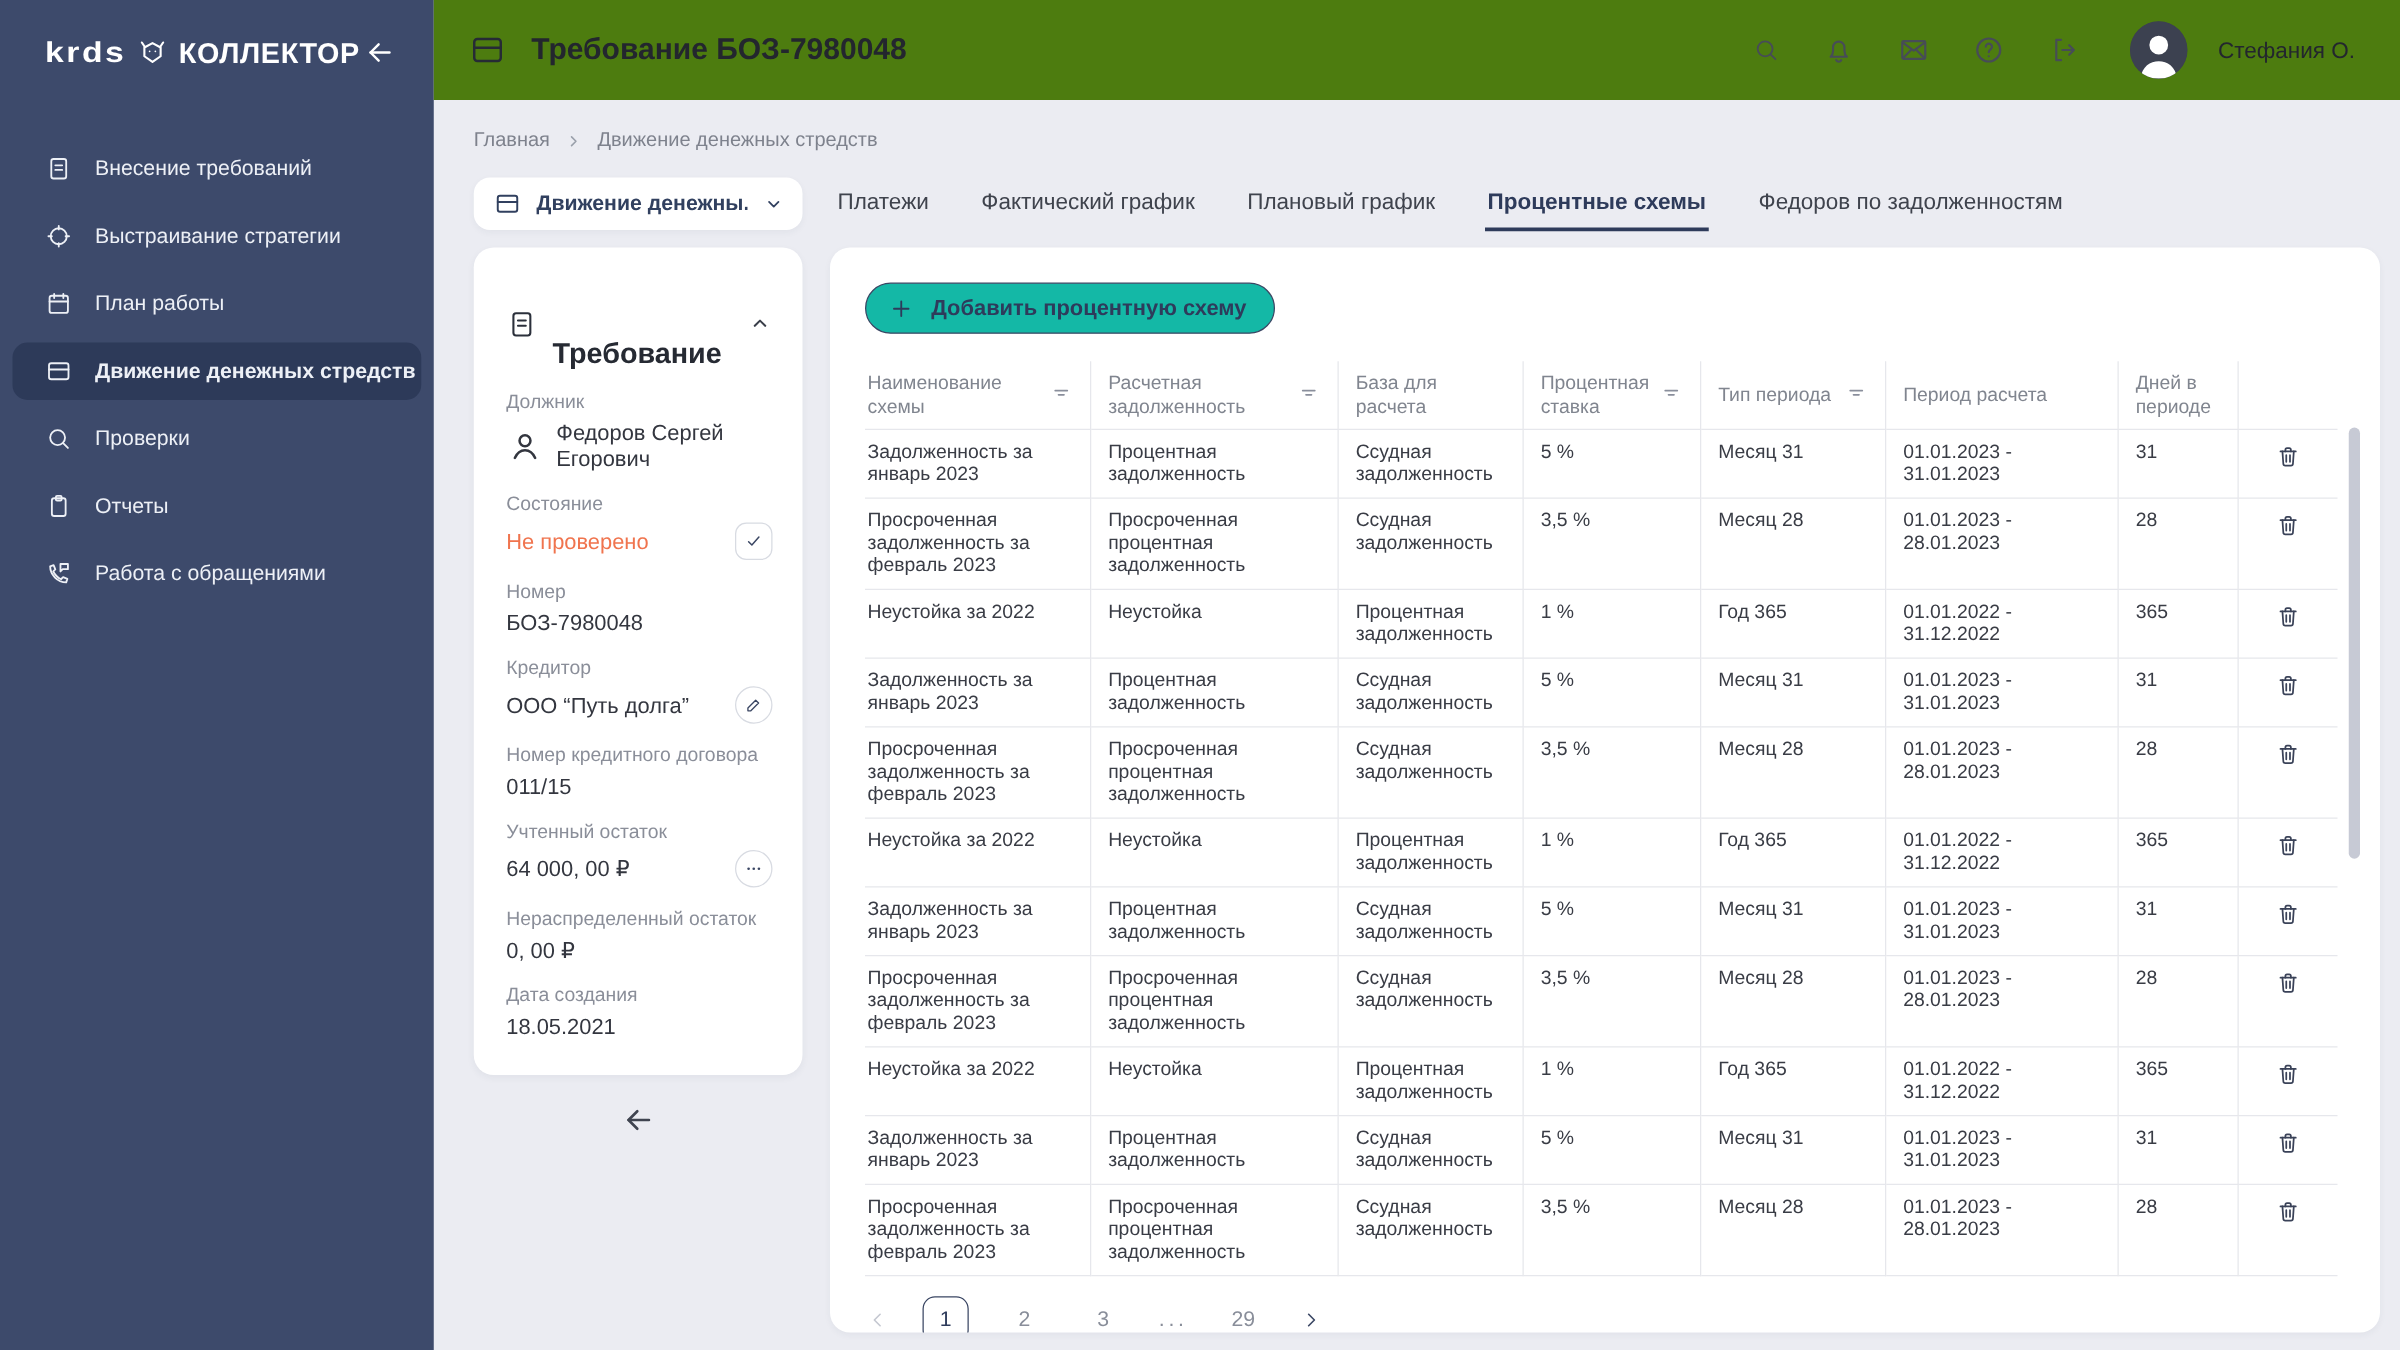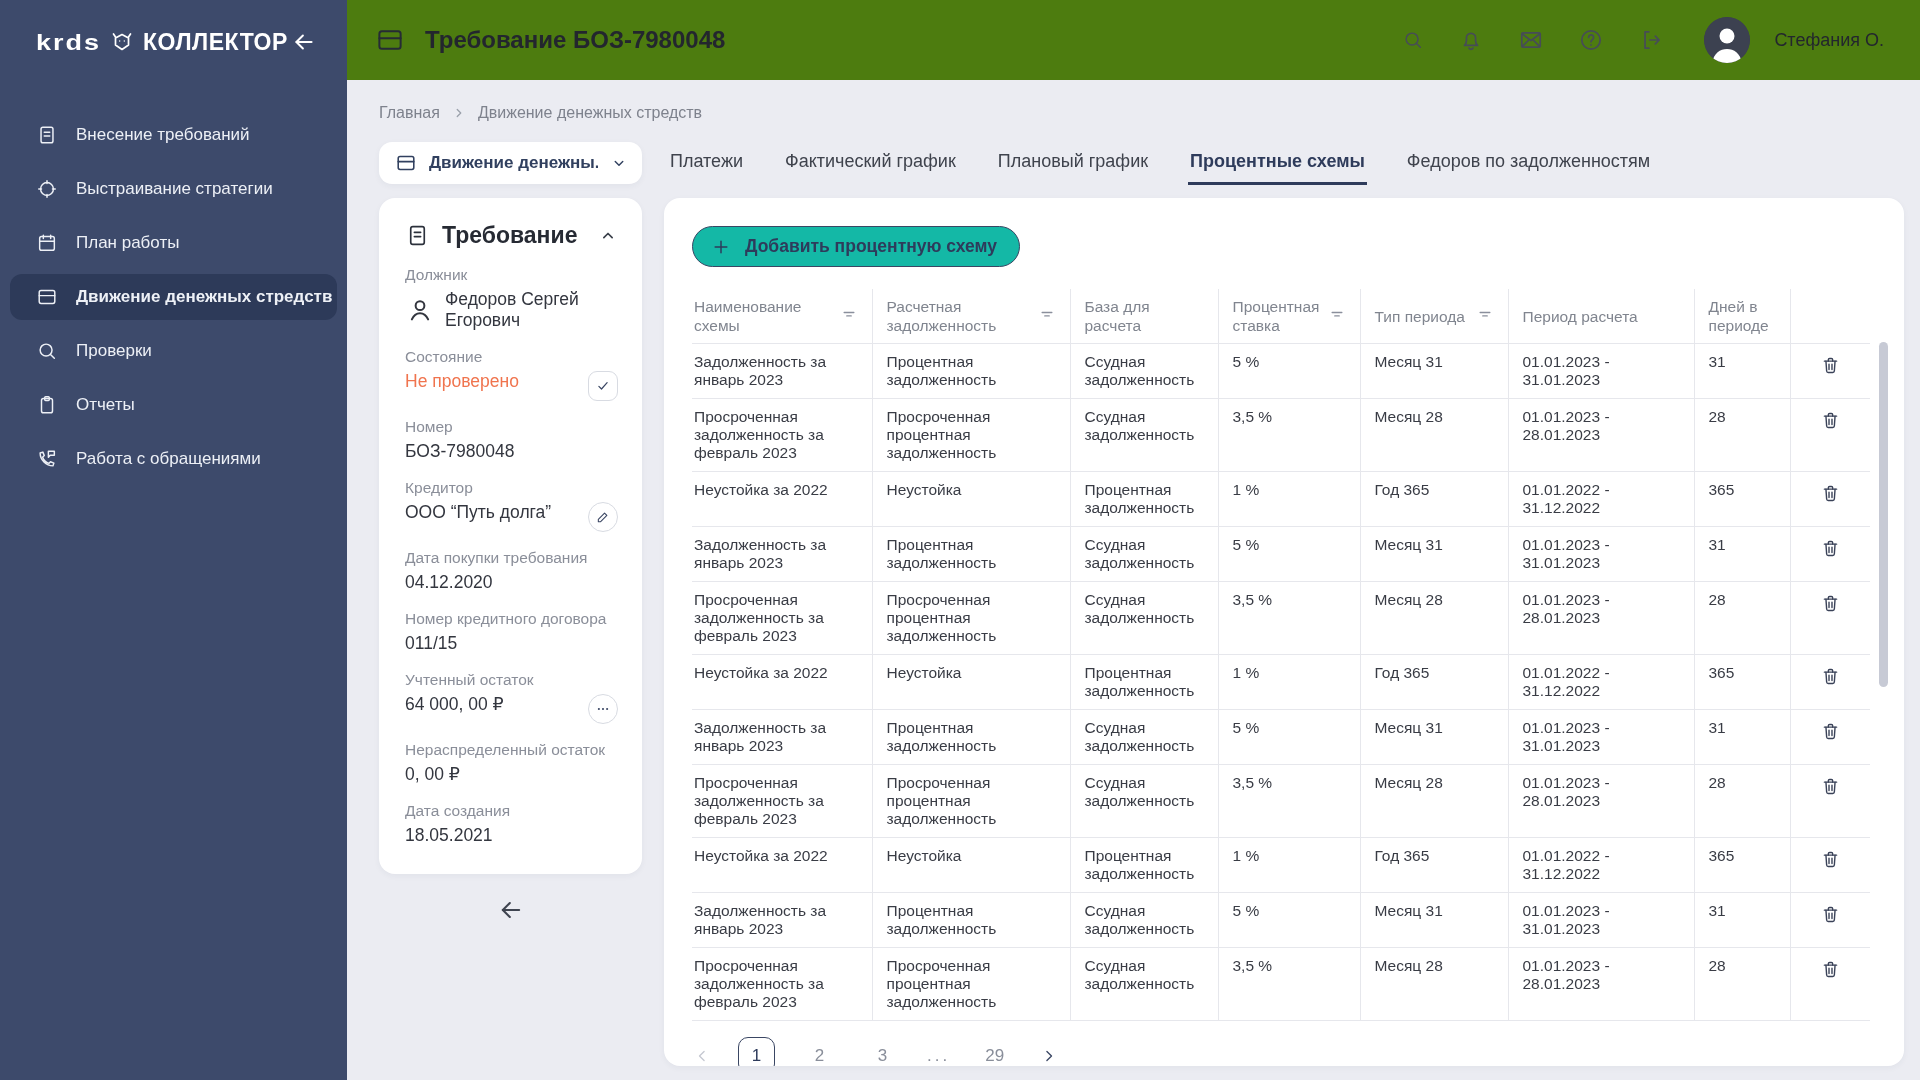--- a/index.html
+++ b/index.html
@@ -42,25 +42,25 @@
   .tabs { display:flex; gap:38px; height:42px; align-items:center; }
   .tab { font-size:18px; color:#3F434D; cursor:pointer; padding:10px 2px; border-bottom:3px solid transparent; white-space:nowrap; }
   .tab.active { color:#2E3B5B; font-weight:700; border-bottom-color:#2E3B5B; }
 
   .content-body { display:flex; gap:22px; margin-top:14px; align-items:flex-start; }
 
   
   .left-col { width:263px; flex-shrink:0; }
   .req-card { background:#FFFFFF; border-radius:16px; padding:24px 24px 28px 26px; box-shadow:0 2px 6px rgba(40,50,80,.05); }
   .req-head { display:flex; align-items:center; gap:12px; color:#262A33; }
-  .req-title { font-size:23px; font-weight:700; }
+  .req-title { font-size:23px; font-weight:700;margin-top:47px; }
   .req-head .chev-up { margin-left:auto; color:#3A3F4A; background:none; border:none; cursor:pointer; display:flex; }
   .field { margin-top:17px; }
   .field-label { font-size:15.5px; color:#8A8E99; margin-bottom:5px; }
-  .field-row { display:flex; align-items:flex-start; gap:10px; }
+  .field-row { display:flex; align-items:center; gap:10px; }
   .field-value { font-size:17.5px; color:#33363F; line-height:21px; display:flex; align-items:center; gap:10px; }
   .field-value.orange { color:#F0744E; }
   .action-btn { margin-left:auto; width:30px; height:30px; flex-shrink:0; border:1px solid #D8DBE2; background:#FFFFFF; color:#3A4663; display:flex; align-items:center; justify-content:center; cursor:pointer; }
   .action-btn.round { border-radius:50%; }
   .action-btn.square { border-radius:9px; }
   .back-arrow-btn { display:flex; margin:22px auto 0; background:none; border:none; color:#3F4450; cursor:pointer; }
 
   
   .table-card { flex:1; background:#FFFFFF; border-radius:16px; padding:28px 0 16px 28px; position:relative; box-shadow:0 2px 6px rgba(40,50,80,.05); height:868px; overflow:hidden; }
   .add-btn { display:inline-flex; align-items:center; gap:14px; height:41px; padding:0 22px 0 18px; border:1px solid #3A4663; border-radius:21px; background:#14b8a6; color:#2E3B5B; font-size:17.5px; font-weight:700; cursor:pointer; }
@@ -346,28 +346,20 @@
                     <span class="field-value">
                       <span>ООО “Путь долга”</span>
                     </span>
                     <button class="action-btn round">
                       <span class="icn">
                         <svg width="16" height="16" viewBox="0 0 24 24" fill="none" stroke="currentColor" stroke-width="1.6" stroke-linecap="round" stroke-linejoin="round">
                           <path d="M14.3 6.2l3.5 3.5L8.5 19H5v-3.5z"></path>
                         </svg>
                       </span>
                     </button>
-                  </div>
-                </div>
-                <div class="field">
-                  <div class="field-label">Дата покупки требования</div>
-                  <div class="field-row">
-                    <span class="field-value">
-                      <span>04.12.2020</span>
-                    </span>
                   </div>
                 </div>
                 <div class="field">
                   <div class="field-label">Номер кредитного договора</div>
                   <div class="field-row">
                     <span class="field-value">
                       <span>011/15</span>
                     </span>
                   </div>
                 </div>

